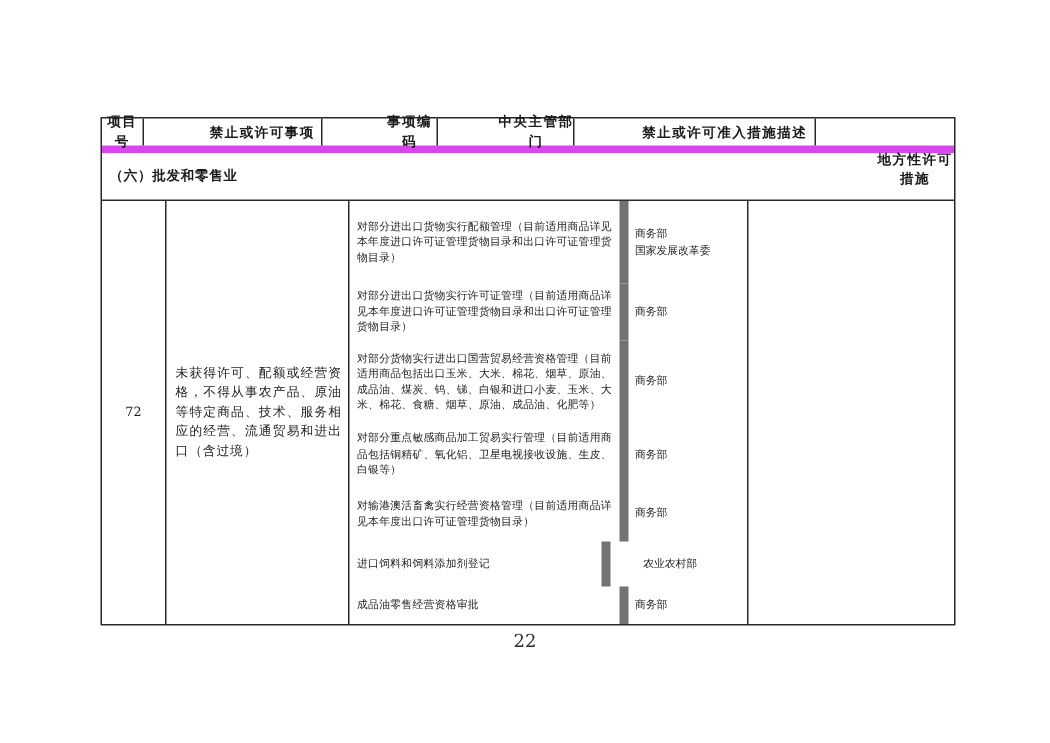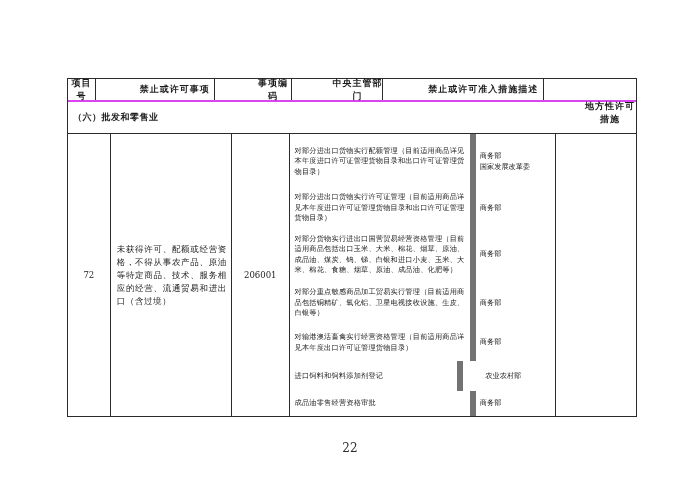--- a/index.html
+++ b/index.html
@@ -19,21 +19,21 @@
     position: absolute;
     left: 67px; top: 78px;
     width: 570px; height: 339px;
     border: 1.5px solid #2b2b2b;
     display: flex; flex-direction: column;
     background: #fff;
   }
   .header-row {
     display: flex;
     height: 23px;
-    border-bottom: 2px solid #d946ef;
+    border-bottom: 5px solid #d946ef;
     gap: 40px;
   }
   .header-cell {
     display: flex; align-items: center; justify-content: center;
     font-weight: bold;
     font-size: 9px;
     letter-spacing: 1px;
     border-right: 1px solid #2b2b2b;
     text-align: center;
   }
@@ -94,21 +94,21 @@
   .mh1 { height: 55px; }
   .mh2 { height: 38px; }
   .mh3 { height: 55px; }
   .mh4 { height: 42px; }
   .mh5 { height: 37px; }
   .mh6 { height: 30px; gap: 18px; }
   .mh7 { height: 25px; }
   .local-col { border-right: none; }
   .page-number {
     position: absolute;
-    top: 441px; left: 0;
+    top: 420px; left: 0;
     width: 700px;
     text-align: center;
     font-size: 12px;
     color: #2a2a2a;
   }
 </style>
 </head>
 <body>
 
 <div class="doc-page">
@@ -122,21 +122,20 @@
       <div class="header-cell c5">中央主管部门</div>
       <div class="header-cell c4">禁止或许可准入措施描述</div>
       <div class="header-cell c6">地方性许可措施</div>
     </div>
 
     <div class="section-row">（六）批发和零售业</div>
 
     <div class="main-row">
       <div class="body-cell c1">72</div>
       <div class="body-cell c2 item-desc-cell">未获得许可、配额或经营资格，不得从事农产品、原油等特定商品、技术、服务相应的经营、流通贸易和进出口（含过境）</div>
-      <div class="body-cell c3">206001</div>
 
       <div class="measures-col">
         <div class="measure-row mh1">
           <div class="m-desc">
               <span>对部分进出口货物实行配额管理（目前适用商品详见本年度进口许可证管理货物目录和出口许可证管理货物目录）</span>
             </div>
           <div class="m-dept">商务部
 国家发展改革委</div>
         </div>
         <div class="measure-row mh2">

